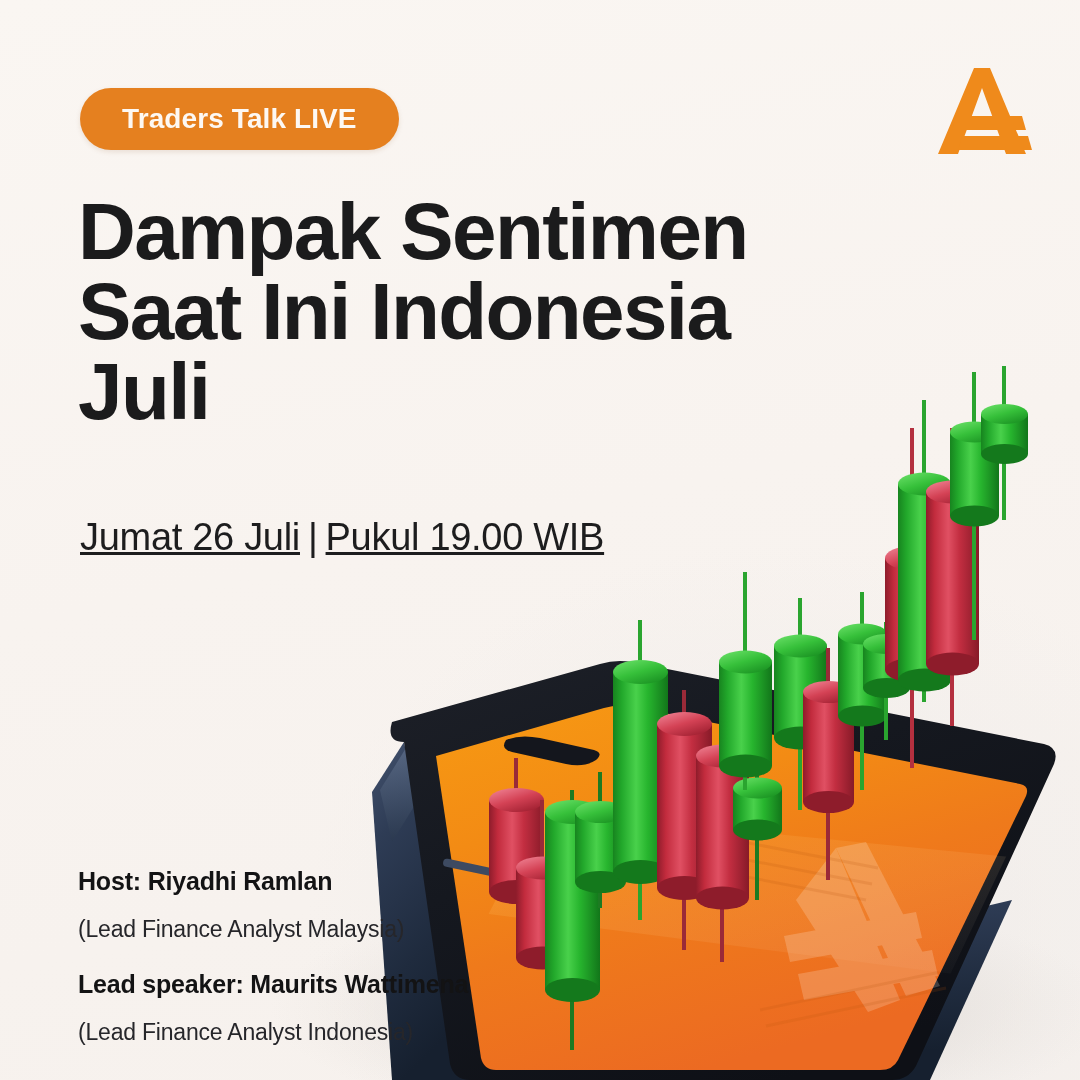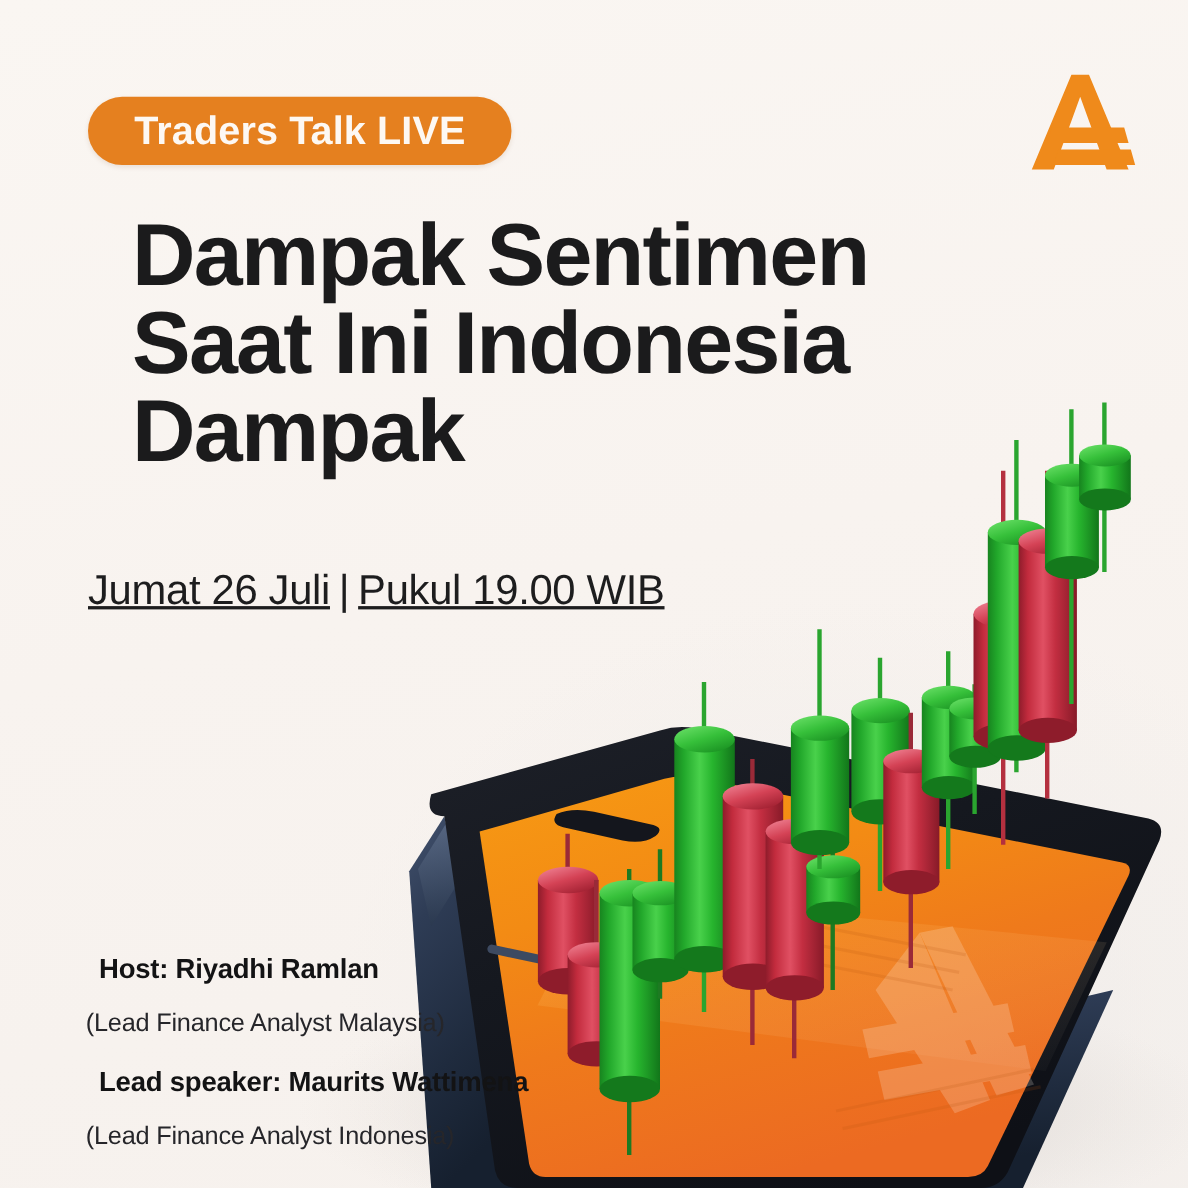--- a/index.html
+++ b/index.html
@@ -20,52 +20,52 @@
 
   
   .badge{
     position:absolute;left:80px;top:88px;
     height:62px;padding:0 42px;
     display:flex;align-items:center;justify-content:center;
     background:#e5801f;border-radius:34px;
     box-shadow:0 2px 5px rgba(120,70,20,.13);
   }
   .badge span{
-    color:#fdf8f3;font-size:36px;font-weight:bold;
+    color:#fdf8f3;font-size:28px;font-weight:bold;
     letter-spacing:.1px;white-space:nowrap;
   }
 
   
   .logo{position:absolute;right:46px;top:58px;width:104px;height:100px;}
 
   
   .headline{
     position:absolute;left:78px;top:192px;width:740px;
     color:#1b1b1c;font-size:80px;font-weight:bold;
-    line-height:1.0;letter-spacing:-1.6px;margin-left:42px;
+    line-height:1.0;letter-spacing:-1.6px;
   }
   .headline .hl-line{display:block;white-space:nowrap;}
 
   
   .datetime{
     position:absolute;left:80px;top:516px;
     color:#1d1d1e;font-size:38px;font-weight:normal;
     letter-spacing:-.3px;white-space:nowrap;text-decoration:underline;
   }
   .datetime .sep{
     display:inline-block;padding:0 8px;color:#1d1d1e;font-weight:300;
   }
 
   
   .credits{position:absolute;left:78px;top:866px;width:520px;z-index:40;}
   .credit-block{margin-bottom:24px;}
   .credit-block:last-child{margin-bottom:0;}
   .credit-name{
     color:#131314;font-size:25px;font-weight:bold;
-    letter-spacing:-.2px;line-height:1.25;white-space:nowrap;margin-left:12px;
+    letter-spacing:-.2px;line-height:1.25;white-space:nowrap;
   }
   .credit-role{
     color:#26262a;font-size:23px;font-weight:normal;
     letter-spacing:-.2px;line-height:1.3;margin-top:18px;white-space:nowrap;
   }
 
   
   .artwork{position:absolute;left:0;top:0;width:1080px;height:1080px;z-index:10;}
   .credits{position:absolute;}
 </style>
@@ -333,21 +333,21 @@
     <g fill="#ef8a1b">
       <path d="M44 10 L60 10 L96 96 L76 96 L52 30 L28 96 L8 96 Z"></path>
       <path d="M26 58 L92 58 L96 72 L22 72 Z"></path>
       <path d="M32 78 L98 78 L102 92 L28 92 Z"></path>
     </g>
   </svg>
 
   <div class="headline">
     <span class="hl-line">Dampak Sentimen</span>
     <span class="hl-line">Saat Ini Indonesia</span>
-    <span class="hl-line">Dampak</span>
+    <span class="hl-line">Juli</span>
   </div>
 
   <div class="datetime">
     <span>Jumat 26 Juli</span><span class="sep">|</span><span>Pukul 19.00 WIB</span>
   </div>
 
   <div class="credits">
     <div class="credit-block">
       <div class="credit-name">Host: Riyadhi Ramlan</div>
       <div class="credit-role">(Lead Finance Analyst Malaysia)</div>

